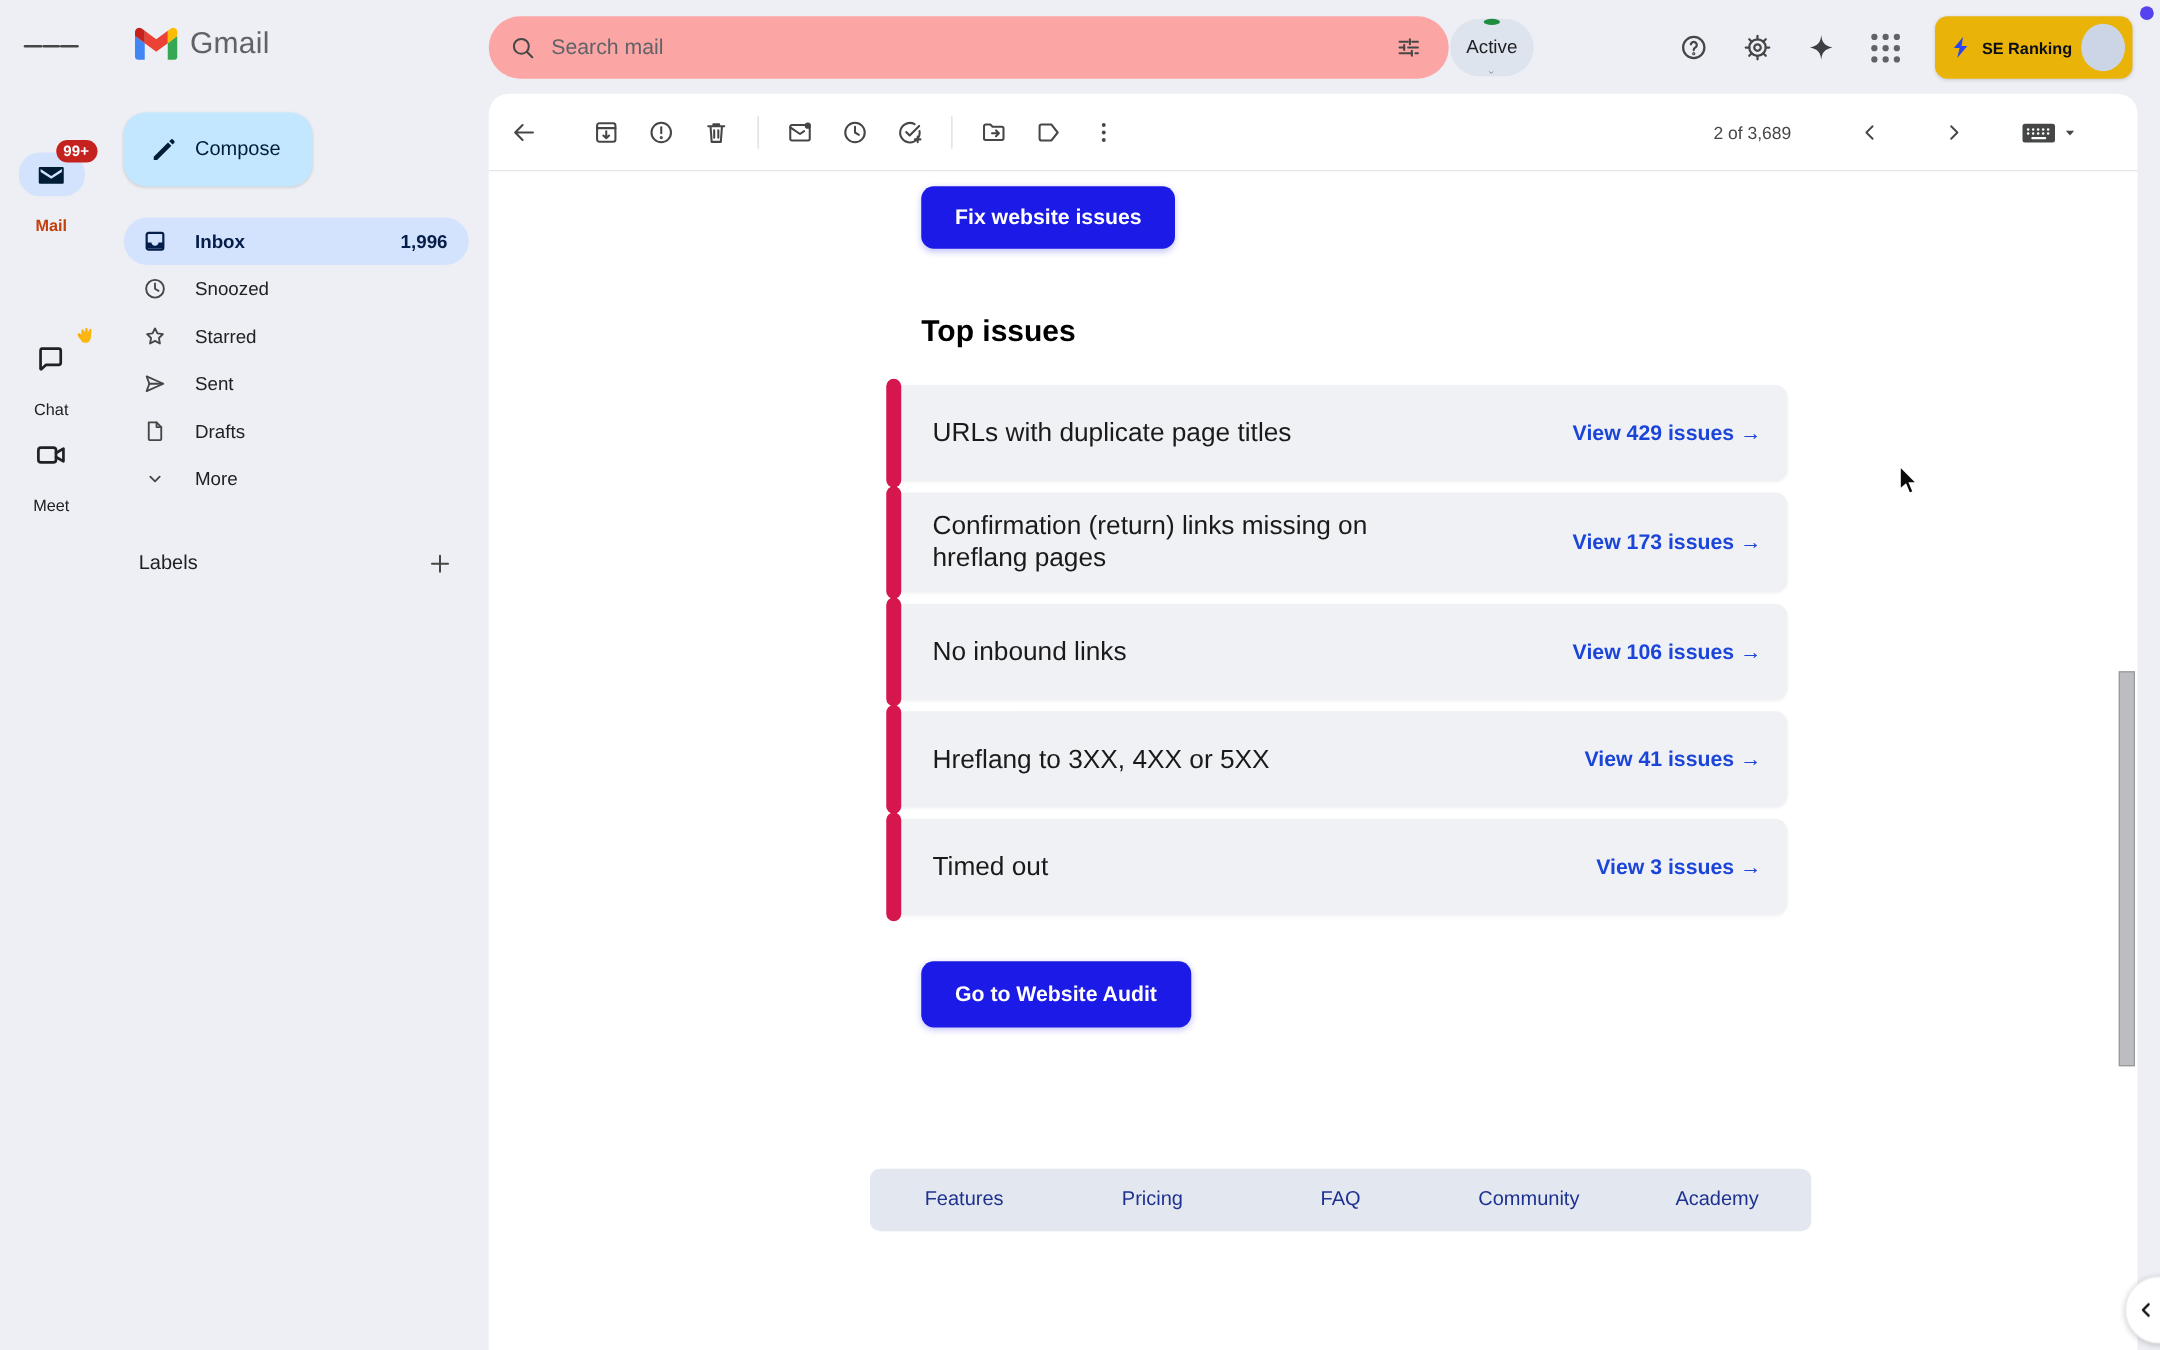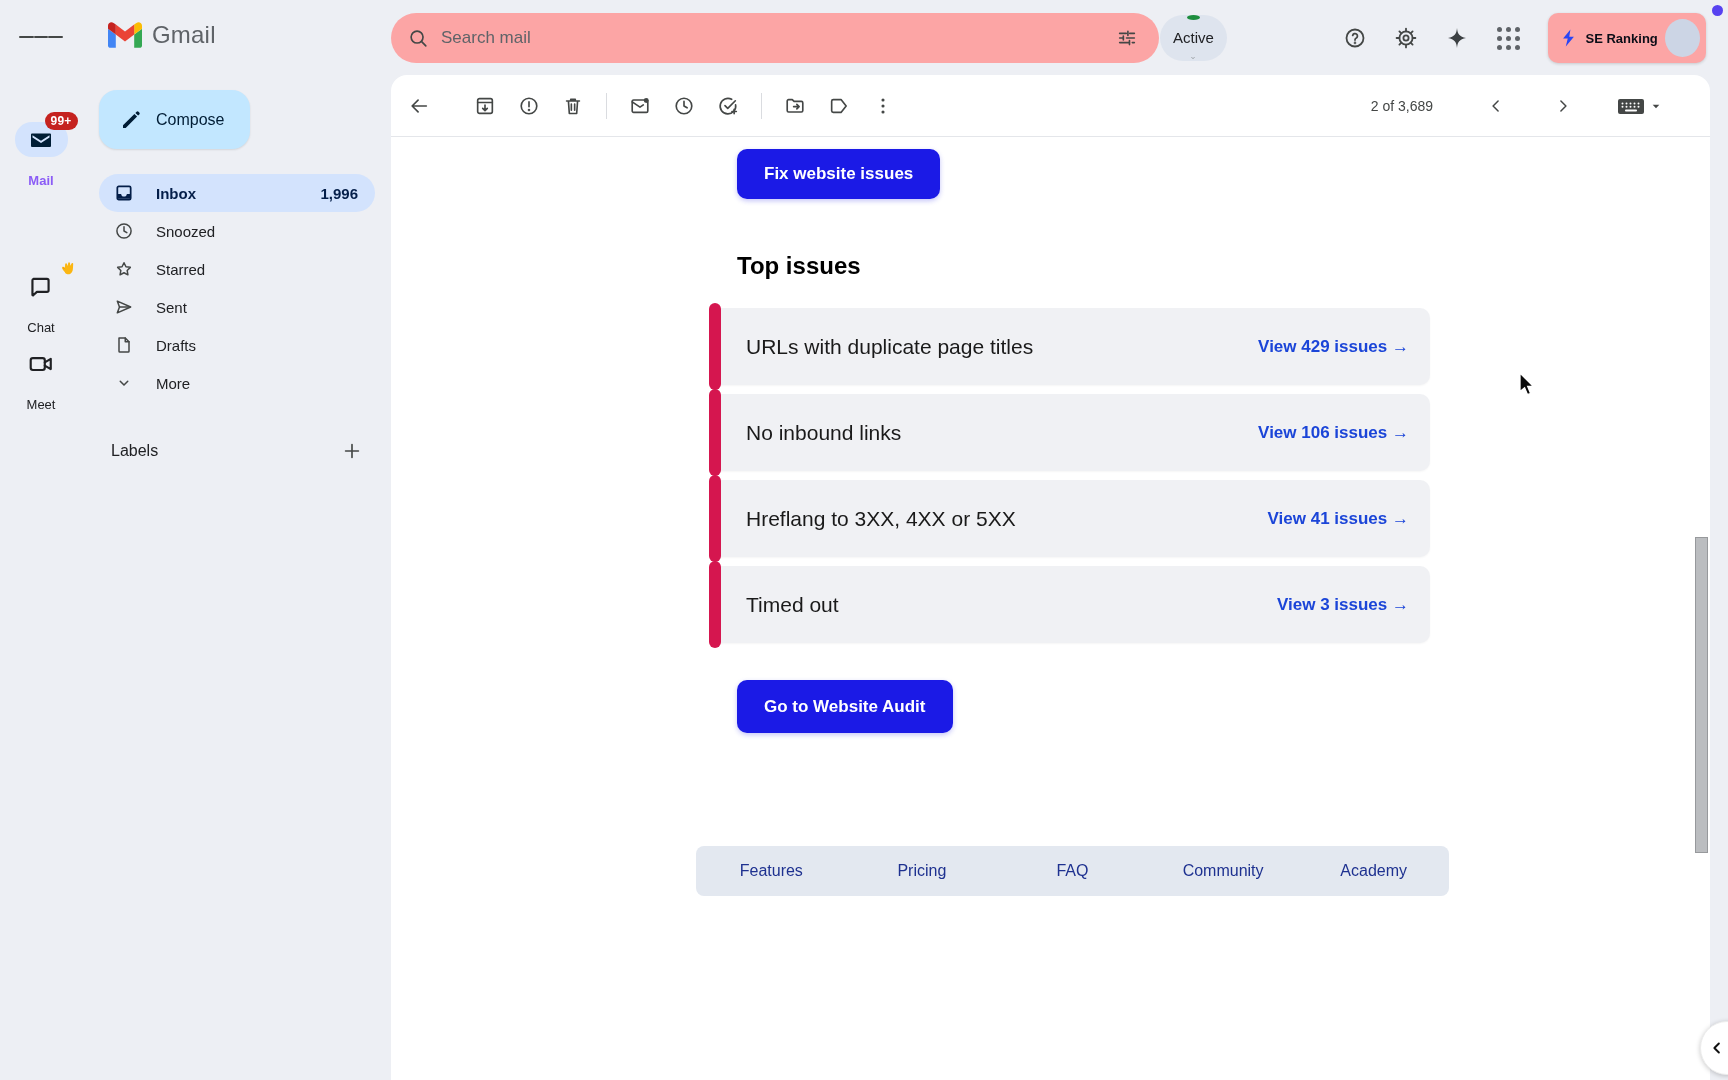--- a/index.html
+++ b/index.html
@@ -19,33 +19,33 @@
   .searchbar { position:absolute; left:391px; top:13px; width:768px; height:50px; background:#fca5a5; border-radius:25px; display:flex; align-items:center; padding:0 10px 0 16px; }
   .searchbar input { flex:1; border:none; background:transparent; outline:none; font-size:17px; color:#202124; margin-left:12px; font-family:inherit; }
   .searchbar input::placeholder { color:#5f6368; opacity:1; }
   .status-pill { position:absolute; left:1160px; top:15px; height:46px; background:#dee4ee; border-radius:23px; display:flex; align-items:center; padding:0 13px; gap:9px; cursor:pointer; border:none;flex-direction:column; }
   .status-dot { width:13px; height:13px; border-radius:50%; background:#1e8e3e; }
   .status-label { font-size:15px; font-weight:500; color:#202124; }
   .top-icons { position:absolute; left:1332px; top:15px; display:flex; gap:5px; }
   .top-icons .ibtn { width:46px; height:46px; }
   .apps-grid { display:grid; grid-template-columns:repeat(3,5px); grid-template-rows:repeat(3,5px); gap:4px; }
   .apps-grid i { width:5px; height:5px; border-radius:50%; background:#5f6368; }
-  .account-card { position:absolute; left:1548px; top:13px; width:158px; height:50px; background:#fca5a5; border-radius:10px; box-shadow:0 1px 3px rgba(32,33,36,.18); display:flex; align-items:center; padding:0 6px 0 12px; gap:7px; cursor:pointer; border:none; }
+  .account-card { position:absolute; left:1548px; top:13px; width:158px; height:50px; background:#eab308; border-radius:10px; box-shadow:0 1px 3px rgba(32,33,36,.18); display:flex; align-items:center; padding:0 6px 0 12px; gap:7px; cursor:pointer; border:none; }
   .account-label { font-size:13px; font-weight:700; color:#0b0d17; white-space:nowrap; }
   .avatar { width:38px; height:38px; border-radius:50%; background:#ccd5e5; margin-left:auto; }
   .corner-dot { position:absolute; left:1712px; top:5px; width:11px; height:11px; border-radius:50%; background:#5742f0; }
 
   
   .rail { position:absolute; left:0; top:75px; width:82px; bottom:0; }
   .rail-item { position:absolute; width:100%; text-align:center; cursor:pointer; }
   .rail-pill { width:53px; height:35px; border-radius:17px; margin:16px auto; display:flex; align-items:center; justify-content:center; position:relative; }
   .rail-pill.active { background:#d3e3fd; }
   .rail-badge { position:absolute; top:-10px; right:-10px; background:#c5221f; color:#fff; font-size:12px; font-weight:700; padding:2px 6px; border-radius:10px; letter-spacing:.2px; }
   .rail-label { margin-top:7px; font-size:13px; }
-  .rail-label.b { font-weight:700; color:#8b5cf6; }
+  .rail-label.b { font-weight:700; color:#c2410c; }
   .hand-wave { position:absolute; top:-11px; right:-12px; transform:rotate(-12deg); }
 
   
   .sidebar { position:absolute; left:82px; top:75px; width:306px; bottom:0; }
   .compose { position:absolute; left:17px; top:15px; height:59px; background:#c2e7ff; border:none; border-radius:18px; display:flex; align-items:center; gap:13px; padding:0 26px 0 20px; cursor:pointer; box-shadow:0 1px 2px rgba(60,64,67,.14); }
   .compose-label { font-size:16px; font-weight:500; color:#001d35; }
   .nav { position:absolute; left:17px; top:99px; right:13px; }
   .nav-row { height:38px; border-radius:19px; display:flex; align-items:center; padding:0 17px 0 15px; gap:22px; cursor:pointer; }
   .nav-row.active { background:#d3e3fd; }
   .nav-label { font-size:15px; color:#202124; }
@@ -384,20 +384,25 @@
     <h2 class="email-heading">Top issues</h2>
 
     <div class="issues">
       <div class="issue-card">
         <span class="issue-stripe"></span>
         <span class="issue-title">URLs with duplicate page titles</span>
         <a class="issue-link">View 429 issues →</a>
       </div>
       <div class="issue-card">
         <span class="issue-stripe"></span>
+        <span class="issue-title">Confirmation (return) links missing on hreflang pages</span>
+        <a class="issue-link">View 173 issues →</a>
+      </div>
+      <div class="issue-card">
+        <span class="issue-stripe"></span>
         <span class="issue-title">No inbound links</span>
         <a class="issue-link">View 106 issues →</a>
       </div>
       <div class="issue-card">
         <span class="issue-stripe"></span>
         <span class="issue-title">Hreflang to 3XX, 4XX or 5XX</span>
         <a class="issue-link">View 41 issues →</a>
       </div>
       <div class="issue-card">
         <span class="issue-stripe"></span>

